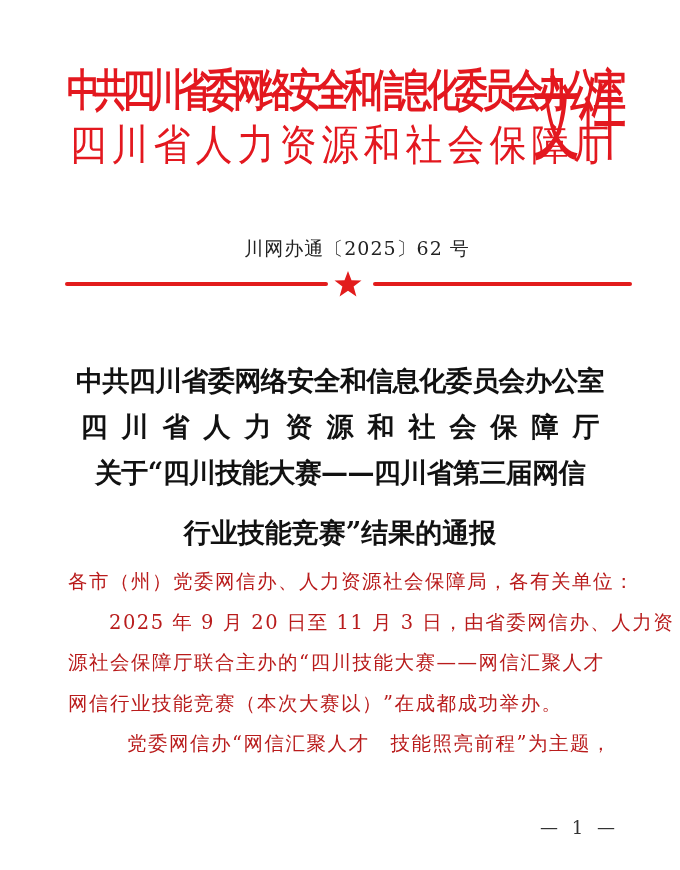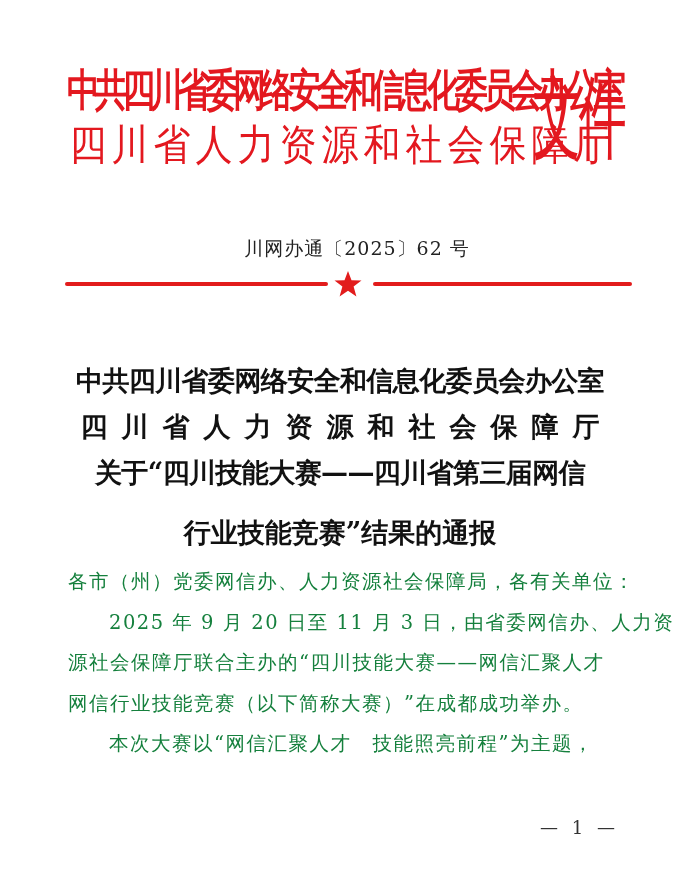--- a/index.html
+++ b/index.html
@@ -18,23 +18,23 @@
   .rule-left { left: 65px; width: 263px; }
   .rule-right { left: 373px; width: 259px; }
   .star { position: absolute; left: 333px; top: 270px; width: 30px; height: 28px; }
 
   .title { position: absolute; left: 0; width: 680px; font-family: "DejaVu Serif", "Liberation Serif", serif; font-weight: bold; color: #111; font-size: 27px; line-height: 34px; text-align: center; white-space: nowrap; }
   .title-1 { top: 364px; letter-spacing: -0.6px; }
   .title-2 { top: 410px; letter-spacing: 14px; padding-left: 14px; box-sizing: border-box; }
   .title-3 { top: 456px; letter-spacing: -0.6px; }
   .title-4 { top: 508px; letter-spacing: 0px; margin-top: 8px; }
 
-  .body { position: absolute; left: 68px; width: 562px; font-family: "DejaVu Serif", "Liberation Serif", serif; color: #15803d; font-size: 19.5px; line-height: 40.5px; top: 562px; }
+  .body { position: absolute; left: 68px; width: 562px; font-family: "DejaVu Serif", "Liberation Serif", serif; color: #b91c1c; font-size: 19.5px; line-height: 40.5px; top: 562px; }
   .body p { margin: 0; white-space: nowrap; letter-spacing: 1.5px; }
-  .body .indent { padding-left: 41px; }
+  .body .indent { padding-left: 41px; text-align: center; }
 
   .pagenum { position: absolute; left: 540px; top: 817px; font-family: "DejaVu Serif", "Liberation Serif", serif; font-size: 18px; color: #333; letter-spacing: 4px; }
 </style>
 </head>
 <body>
 
 <div class="page">
 
   <div class="hdr hdr-line1">中共四川省委网络安全和信息化委员会办公室</div>
   <div class="hdr hdr-line2">
@@ -64,18 +64,18 @@
 
   <div class="title title-1">中共四川省委网络安全和信息化委员会办公室</div>
   <div class="title title-3">关于“四川技能大赛——四川省第三届网信</div>
   <div class="title title-2">四川省人力资源和社会保障厅</div>
   <div class="title title-4">行业技能竞赛”结果的通报</div>
 
   <div class="body">
     <p>各市（州）党委网信办、人力资源社会保障局，各有关单位：</p>
     <p class="indent">2025 年 9 月 20 日至 11 月 3 日，由省委网信办、人力资</p>
     <p>源社会保障厅联合主办的“四川技能大赛——网信汇聚人才</p>
-    <p>网信行业技能竞赛（以下简称大赛）”在成都成功举办。</p>
-    <p class="indent">本次大赛以“网信汇聚人才　技能照亮前程”为主题，</p>
+    <p>网信行业技能竞赛（本次大赛以）”在成都成功举办。</p>
+    <p class="indent">党委网信办“网信汇聚人才　技能照亮前程”为主题，</p>
   </div>
 
   <div class="pagenum">— 1 —</div>
 </div>
 
 </body></html>

